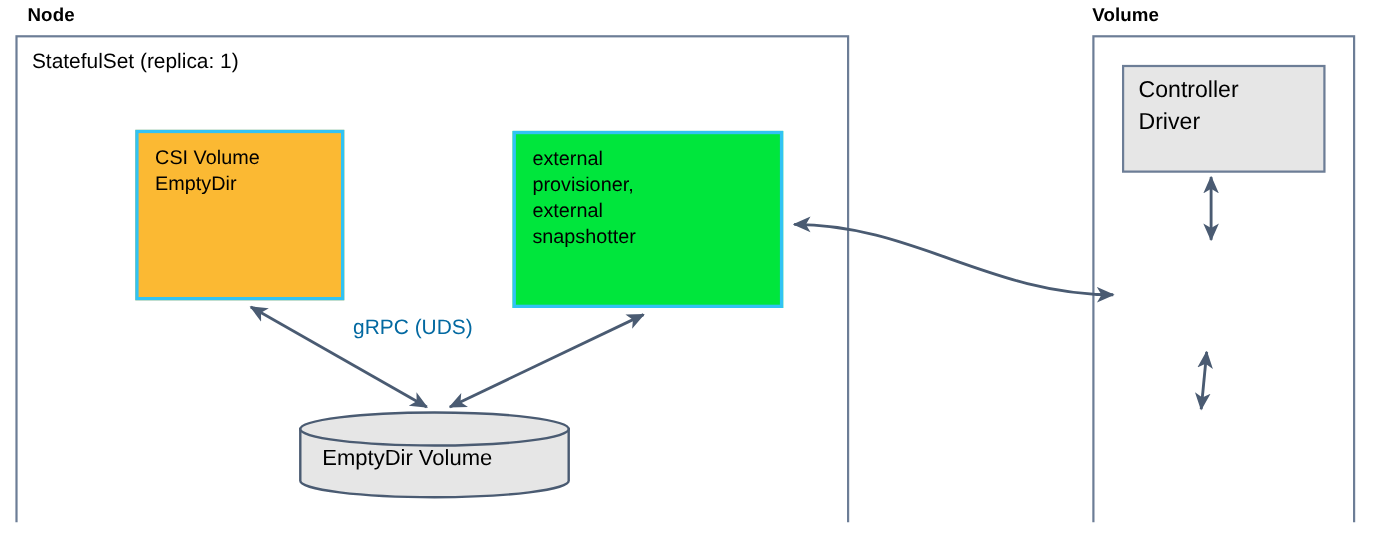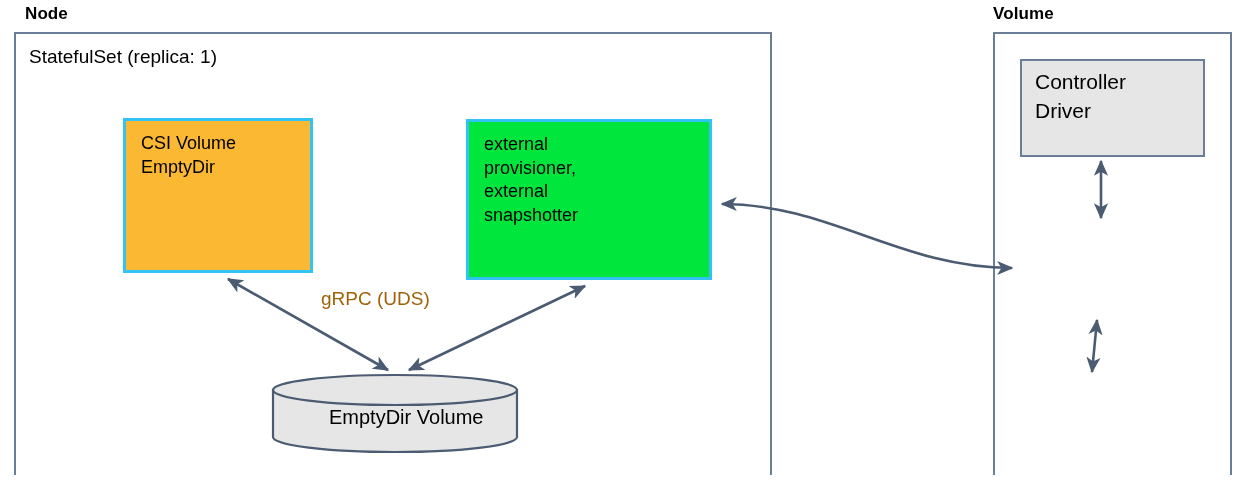--- a/index.html
+++ b/index.html
@@ -68,27 +68,26 @@
   }
   .box-plain .box-text { font-size: 21px; line-height: 1.37; }
 
   
   .cyl { }
   .cyl svg { display: block; width: 100%; height: 100%; }
   .cyl-label {
     position: absolute;
     color: #000000;
     white-space: nowrap;
-    margin-left: 36px;
   }
 
   
   .edge-label {
     font-size: 19px;
-    color: #a16207;
+    color: #0369a1;
     white-space: nowrap;
   }
 
   
   #edges {
     position: absolute;
     left: 0; top: 0;
     width: 1250px;
     height: 496px;
     pointer-events: none;

